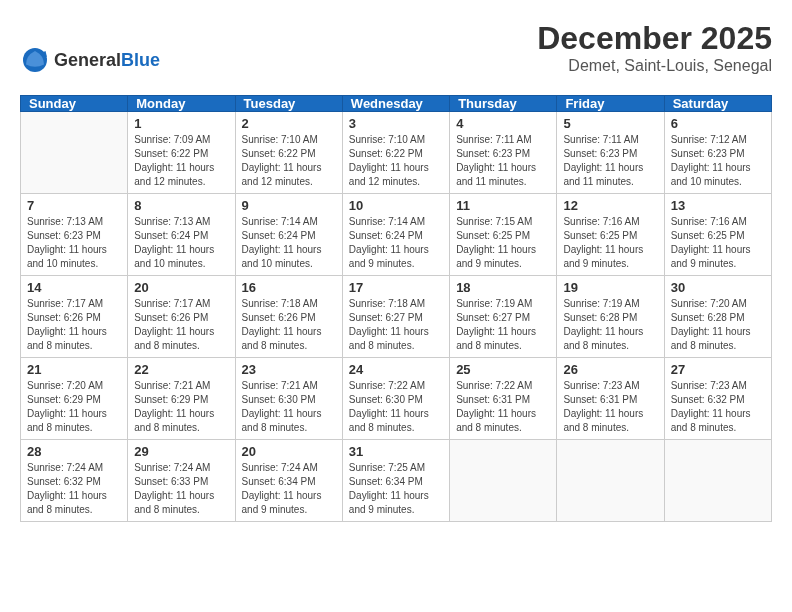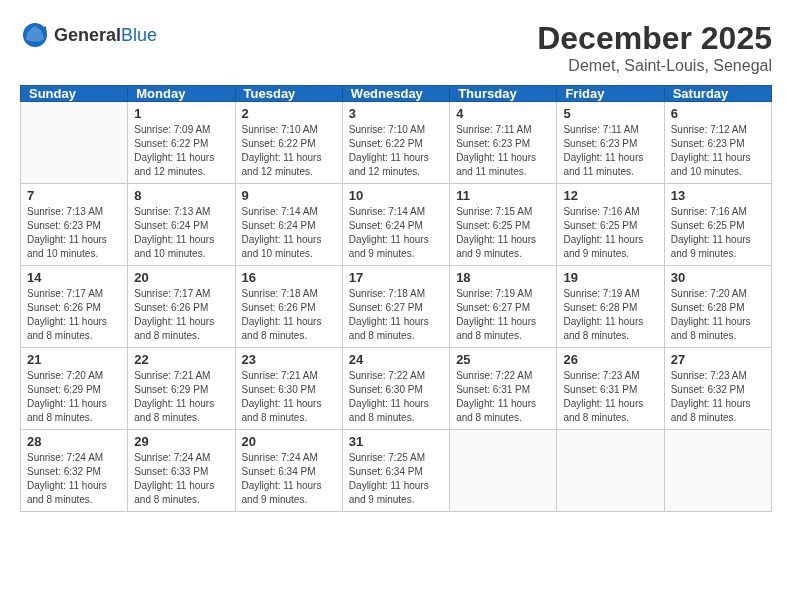--- a/index.html
+++ b/index.html
@@ -6,36 +6,36 @@
     body {
       font-family: Arial, sans-serif;
       background: #fff;
       width: 792px;
       min-height: 612px;
       padding: 20px;
     }
     .header-area {
       display: flex;
       justify-content: space-between;
-      align-items: flex-start;
-      margin-bottom: 10px;
+      align-items: flex-end;
+      margin-bottom: 20px;
     }
     .logo {
       display: flex;
       align-items: center;
       gap: 4px;
     }
     .logo-text-general {
       font-size: 18px;
       font-weight: bold;
       color: #333;
     }
     .logo-text-blue {
       font-size: 18px;
-      font-weight: normal;
+      font-weight: bold;
       color: #1a6bbf;
     }
     .logo-icon {
       width: 30px;
       height: 30px;
     }
     .title-area {
       text-align: right;
     }
     .month-title {

